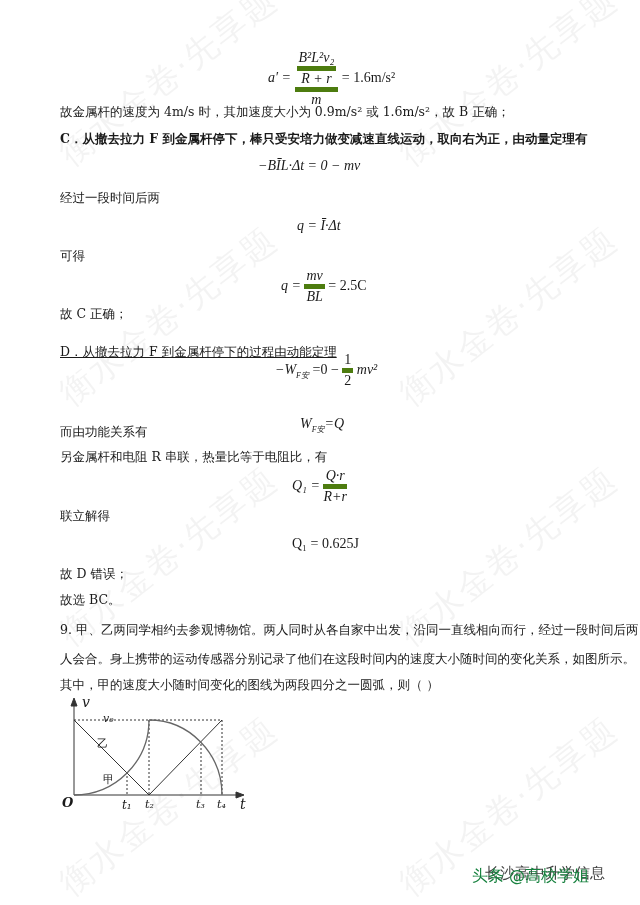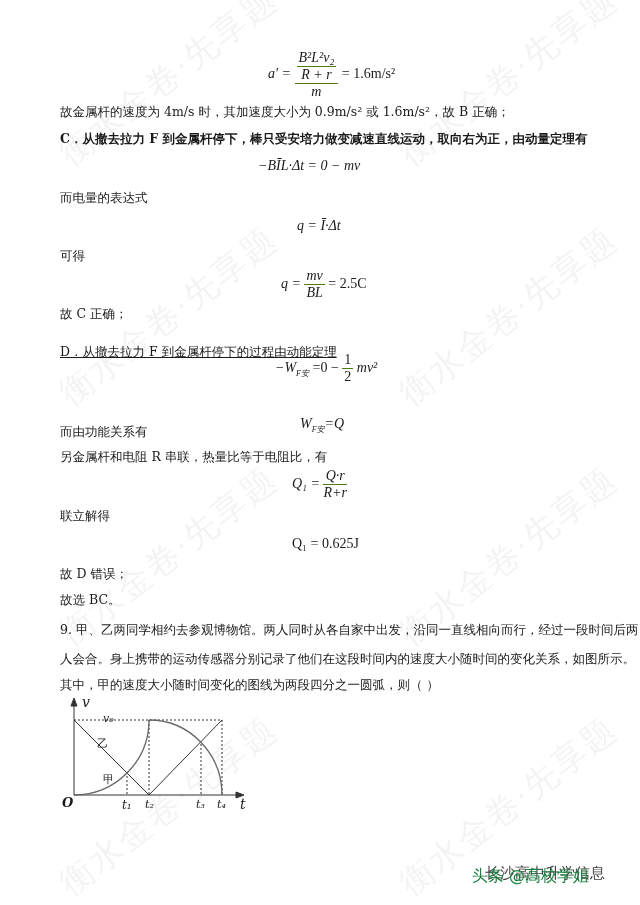--- a/index.html
+++ b/index.html
@@ -5,21 +5,21 @@
   html, body { margin:0; padding:0; }
   body { width:640px; height:905px; background:#ffffff; position:relative; overflow:hidden;
          font-family:"DejaVu Serif","Liberation Serif",serif; color:#1a1a1a; }
   .wm { position:absolute; font-family:"DejaVu Sans",sans-serif; font-size:34px; color:#000; opacity:0.045;
         transform:rotate(-38deg); transform-origin:left top; white-space:nowrap; pointer-events:none; letter-spacing:2px; }
   .line { position:absolute; left:60px; font-size:12.5px; white-space:nowrap; }
   .eq { position:absolute; font-family:"Liberation Serif",serif; font-size:14px; white-space:nowrap; }
   .it { font-style:italic; }
   .frac { display:inline-block; vertical-align:middle; text-align:center; }
   .frac > span { display:block; line-height:16px; }
-  .frac .num { border-bottom:1px solid #4d7c0f; padding:0 2px; } sub { font-size:8px; }
+  .frac .num { border-bottom:5px solid #4d7c0f; padding:0 2px; } sub { font-size:8px; }
   .footer { position:absolute; left:472px; top:866px; font-family:"DejaVu Sans",sans-serif; font-size:16px; color:#15803d; }
   .footer-ghost { position:absolute; left:485px; top:864px; font-family:"DejaVu Sans",sans-serif; font-size:15px; color:#404040; }
 </style>
 </head>
 <body>
 
 <div class="wm" style="left:50px;top:140px;">衡水金卷·先享题</div>
 <div class="wm" style="left:390px;top:140px;">衡水金卷·先享题</div>
 <div class="wm" style="left:50px;top:380px;">衡水金卷·先享题</div>
 <div class="wm" style="left:390px;top:380px;">衡水金卷·先享题</div>
@@ -39,21 +39,21 @@
     </span>
     <span class="it">m</span>
   </span>
   <span>= 1.6m/s²</span>
 </div>
 
 <div class="line" style="top:104px;">故金属杆的速度为 4m/s 时，其加速度大小为 0.9m/s² 或 1.6m/s²，故 B 正确；</div>
 <div class="line" style="top:131px;font-weight:bold;">C．从撤去拉力 F 到金属杆停下，棒只受安培力做变减速直线运动，取向右为正，由动量定理有</div>
 <div class="eq it" style="left:258px;top:158px;">−BĪL·Δt = 0 − mv</div>
 
-<div class="line" style="top:190px;">而电量的表达式</div>
+<div class="line" style="top:190px;">经过一段时间后两</div>
 <div class="eq it" style="left:297px;top:218px;">q = Ī·Δt</div>
 
 <div class="line" style="top:248px;">可得</div>
 <div class="eq" style="left:281px;top:268px;">
   <span class="it">q =</span>
   <span class="frac">
     <span class="num it">mv</span>
     <span class="it">BL</span>
   </span>
   <span>= 2.5C</span>

